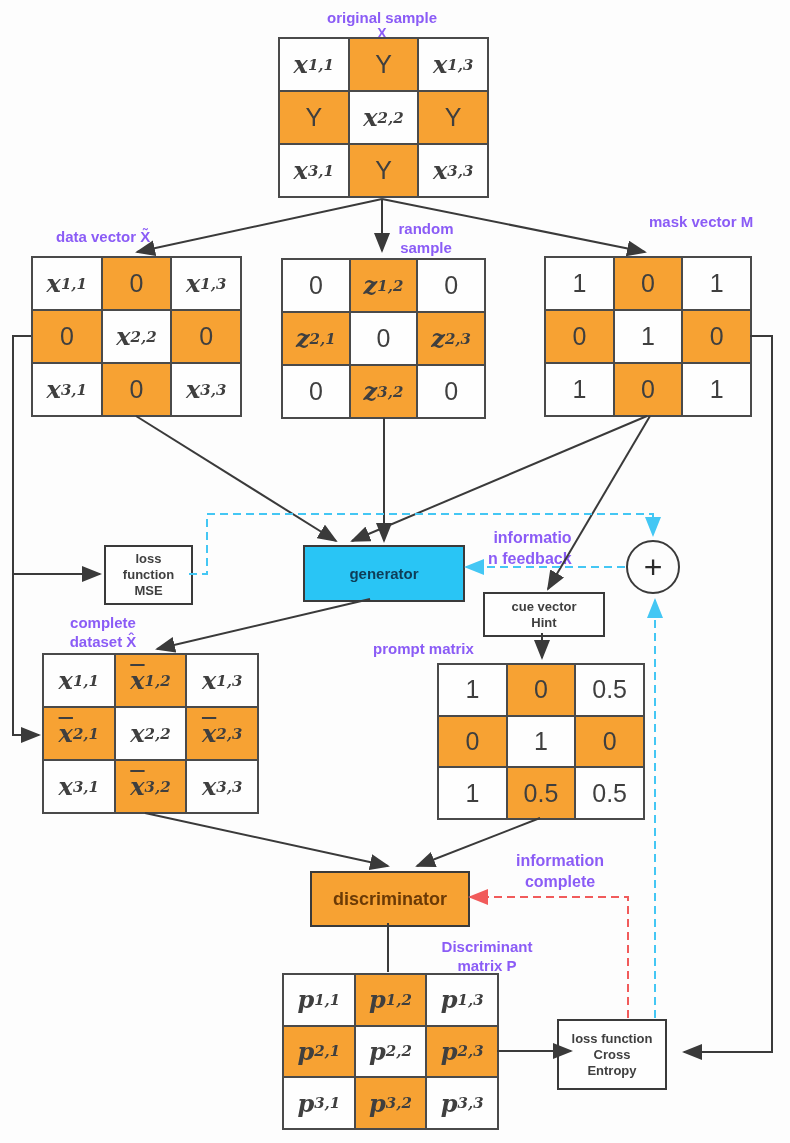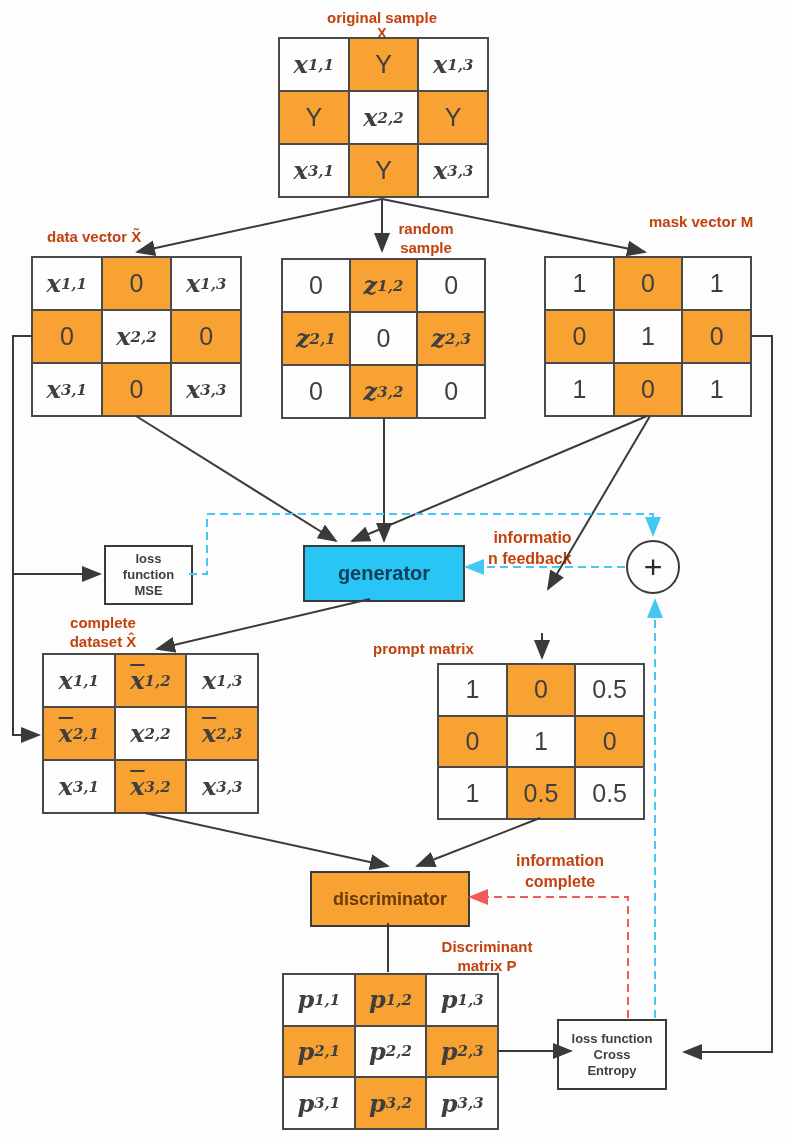--- a/index.html
+++ b/index.html
@@ -2,21 +2,21 @@
 <html><head>
 <meta charset="utf-8">
 <style>
   html,body { margin:0; padding:0; background:#ffffff; }
   #stage {
     position:relative; width:790px; height:1143px; margin:0 auto;
     background:#fdfdfd; overflow:hidden;
     font-family:"Liberation Sans", sans-serif;
   }
   .lbl {
-    position:absolute; font-weight:bold; color:#c2410c; font-size:15px;
+    position:absolute; font-weight:bold; color:#8b5cf6; font-size:15px;
     line-height:19px; white-space:pre-line; z-index:1;
   }
   .lbl.center { text-align:center; }
   
   .matrix {
     position:absolute; display:grid;
     grid-template-columns:repeat(3,1fr); grid-template-rows:repeat(3,1fr);
     border:1px solid #4a4a4a; z-index:1; background:#4a4a4a;
   }
   .cell {
@@ -28,21 +28,21 @@
   .cell .num { font-size:25px; font-weight:normal; }
   .cell.math { font-family:"DejaVu Serif", serif; font-style:italic; font-weight:bold; font-size:24px; }
   .cell.math sub { font-size:15px; line-height:0; vertical-align:-6px; }
   .mbase.ol { text-decoration:overline; text-decoration-thickness:2px; }
   
   .box {
     position:absolute; border:2px solid #3a3a3a; background:#fefefe;
     display:flex; align-items:center; justify-content:center; text-align:center;
     font-weight:bold; color:#3f3f3f; white-space:pre-line; z-index:3;
   }
-  #generator-box { background:var(--genblue,#29C5F5); color:#0e3d57; font-size:20px;text-align:right; }
+  #generator-box { background:var(--genblue,#29C5F5); color:#0e3d57; font-size:15px;text-align:right; }
   #discriminator-box { background:var(--orange,#F7A233); color:#6b3a06; font-size:18px; }
   .smallbox { font-size:13px; line-height:16px; }
   #plus-circle {
     position:absolute; left:626px; top:540px; width:54px; height:54px;
     border:2px solid #3a3a3a; border-radius:50%; background:#fdfdfd;
     display:flex; align-items:center; justify-content:center;
     font-size:32px; font-weight:normal; color:#2b2b2b; z-index:3; box-sizing:border-box;
   }
   #partial-x { z-index:0; font-size:14px; }
   svg#overlay { position:absolute; left:0; top:0; z-index:4; pointer-events:none; }
@@ -51,21 +51,21 @@
   .lr { stroke:var(--red,#F15B5B); stroke-width:2; fill:none; stroke-dasharray:8 5; }
   .mkb { fill:var(--line,#3a3a3a); } .mkc { fill:var(--cyan,#44C7F4); } .mkr { fill:var(--red,#F15B5B); }
 </style>
 </head>
 <body>
 
 <div id="stage" style="--orange: #F7A233; --genblue: #29C5F5; --cyan: #44C7F4; --red: #F15B5B; --line: #3A3A3A;">
 
   <div class="lbl center" style="left:302px;top:8px;width:160px;">original sample</div>
   <div class="lbl center" id="partial-x" style="left:374px;top:24px;width:16px;">X</div>
-  <div class="lbl" style="left:47px;top:227px;">data vector X̃</div>
+  <div class="lbl" style="left:56px;top:227px;">data vector X̃</div>
   <div class="lbl center" style="left:386px;top:219px;width:80px;">random
 sample</div>
   <div class="lbl" style="left:640px;top:212px;margin-left:9px;">mask vector M</div>
   <div class="lbl" style="left:488px;top:527px;font-size:16px;line-height:21px;text-align:right;">informatio
 n feedback</div>
   <div class="lbl center" style="left:28px;top:613px;width:150px;">complete
 dataset X̂</div>
   <div class="lbl" style="left:373px;top:639px;text-align:right;">prompt matrix</div>
   <div class="lbl center" style="left:500px;top:850px;width:120px;font-size:16px;line-height:21px;">information
 complete</div>
@@ -305,20 +305,22 @@
       <div class="cell math">
         <span class="mbase">p</span>
         <sub>3,3</sub>
       </div>
     </div>
 
   <div class="box smallbox" id="mse-box" style="left:104px;top:545px;width:85px;height:56px;">loss
 function
 MSE</div>
   <div class="box" id="generator-box" style="left:303px;top:545px;width:158px;height:53px;">generator</div>
+  <div class="box smallbox" id="hint-box" style="left:483px;top:592px;width:118px;height:41px;">cue vector
+Hint</div>
   <div class="box" id="discriminator-box" style="left:310px;top:871px;width:156px;height:52px;">discriminator</div>
   <div class="box smallbox" id="ce-box" style="left:557px;top:1019px;width:106px;height:67px;">loss function
 Cross
 Entropy</div>
   <div id="plus-circle">+</div>
 
   <svg id="overlay" width="790" height="1143" viewBox="0 0 790 1143">
     <defs>
       <marker id="ab" markerWidth="10" markerHeight="8" refX="9" refY="4" orient="auto">
           <path class="mkb" d="M0,0 L10,4 L0,8 z"></path>

